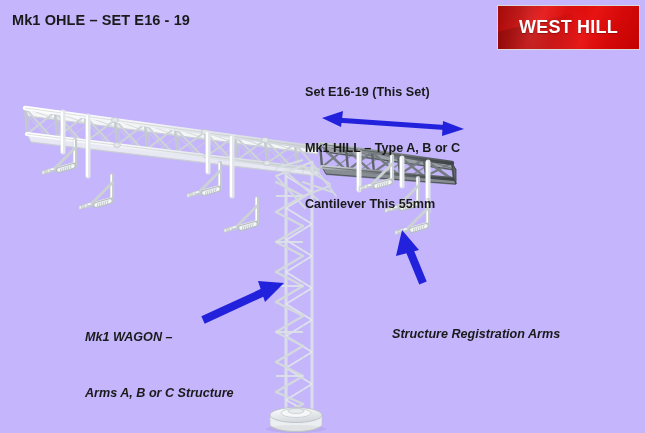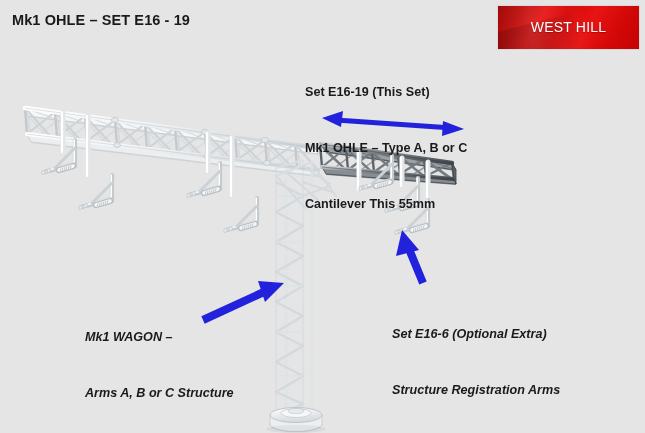--- a/index.html
+++ b/index.html
@@ -12,21 +12,21 @@
     height: 433px;
     position: relative;
     overflow: hidden;
     font-family: "Liberation Sans", sans-serif;
     -webkit-font-smoothing: antialiased;
   }
 
   .slide {
     position: absolute;
     inset: 0;
-    background: #e5e5e5;
+    background: #c4b5fd;
   }
 
   
   .page-title {
     position: absolute;
     left: 12px;
     top: 12px;
     font-size: 14.5px;
     font-weight: bold;
     color: #1a1a1a;
@@ -81,22 +81,22 @@
     position: absolute;
     inset: 0;
     display: flex;
     flex-direction: column;
     align-items: center;
     justify-content: center;
     gap: 1px;
   }
   .logo-line {
     color: #ffffff;
-    font-weight: normal;
-    font-size: 14px;
+    font-weight: bold;
+    font-size: 18px;
     line-height: 1.04;
     letter-spacing: 0.2px;
     white-space: nowrap;
     text-shadow: 0 1px 1px rgba(90,0,0,0.45);
   }
 
   
   .callout {
     position: absolute;
     color: #1a1a1a;
@@ -517,29 +517,28 @@
     <div class="logo-grad"></div>
     <div class="logo-dark"></div>
     <div class="logo-sheen"></div>
     <div class="logo-text">
       <span class="logo-line">WEST HILL</span>
     </div>
   </div>
 
   <div class="callout callout-top-right">
     <span class="ln">Set E16-19 (This Set)</span>
-    <span class="ln">Mk1 OHLE – Type A, B or C</span>
+    <span class="ln">Mk1 HILL – Type A, B or C</span>
     <span class="ln">Cantilever This 55mm</span>
   </div>
 
   <div class="callout callout-bottom-left">
     <span class="ln">Mk1 WAGON –</span>
     <span class="ln">Arms A, B or C Structure</span>
     
   </div>
 
   <div class="callout callout-bottom-right">
-    <span class="ln">Set E16-6 (Optional Extra)</span>
     <span class="ln">Structure Registration Arms</span>
     
   </div>
 
 </div>
 
 </body></html>

